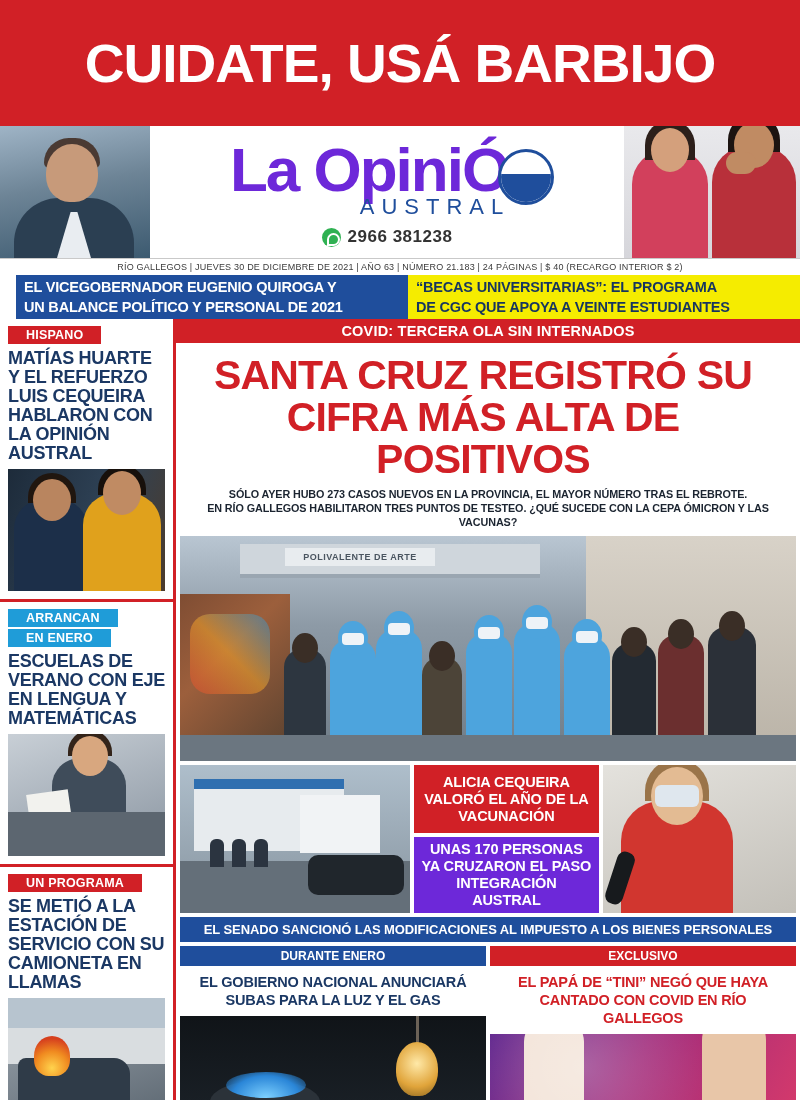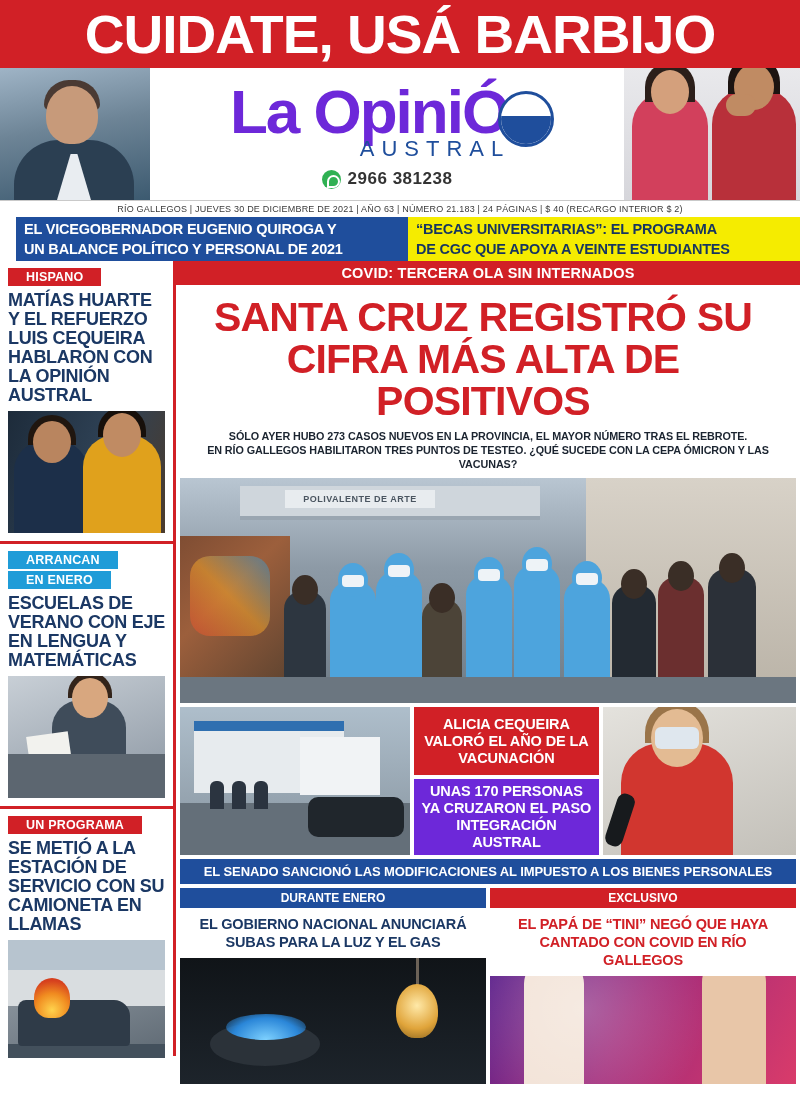--- a/index.html
+++ b/index.html
@@ -6,21 +6,21 @@
   body {
     width: 800px; height: 1100px;
     font-family: "Liberation Sans", sans-serif;
     background: #ffffff;
     overflow: hidden;
   }
   .page { width: 800px; height: 1100px; position: relative; background: #fff; }
 
   
   .top-banner {
-    height: 68px;
+    height: 126px;
     background: #d12026;
     display: flex; align-items: center; justify-content: center;
   }
   .top-banner .txt {
     color: #ffffff;
     font-size: 54px;
     font-weight: bold;
     letter-spacing: -1px;
     font-family: "Liberation Sans", sans-serif;
     transform: scaleX(1.02);

